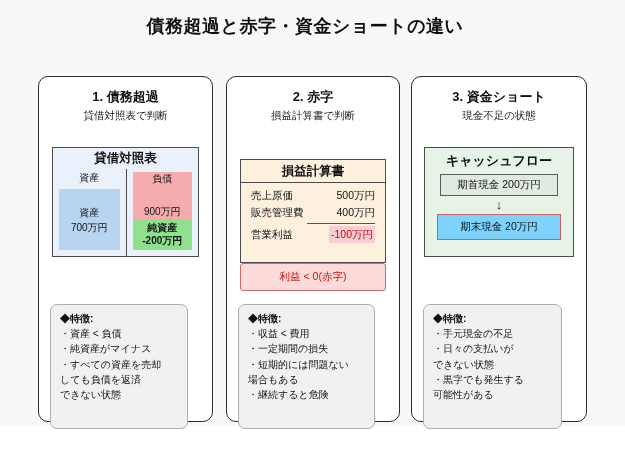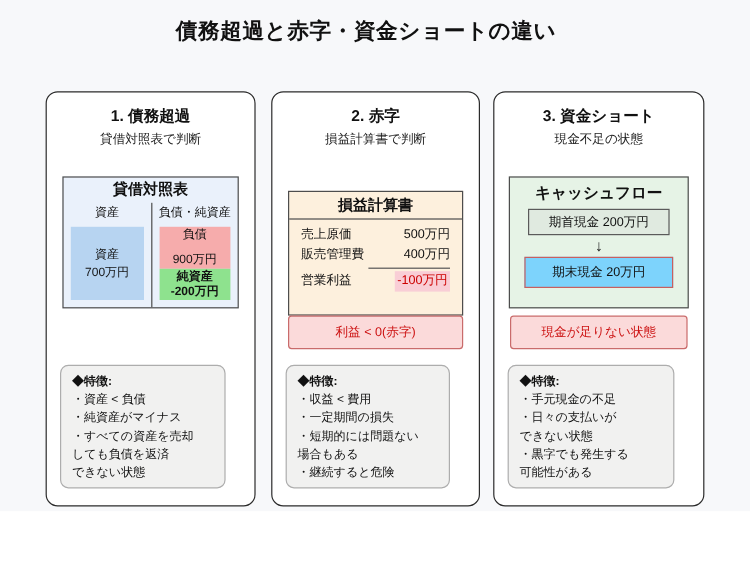--- a/index.html
+++ b/index.html
@@ -57,21 +57,21 @@
   .cf-end { width:124px; margin:0 auto; background:#7dd3fc; border:1px solid #c95f5f;
             font-size:10.5px; padding:5px 0; }
 
   
   .callout { position:absolute; top:186px; left:13px; right:13px; height:28px;
              background:#fbdada; border:1px solid #c96b6b; border-radius:3px;
              display:flex; align-items:center; justify-content:center;
              font-size:10.5px; color:#cc1111; }
 
   
-  .features { position:absolute; top:227px; left:11px; right:24px; height:103px;
+  .features { position:absolute; top:227px; left:11px; right:24px; height:125px;
               background:#f1f1f0; border:1px solid #adadad; border-radius:7px;
               padding:6px 9px; font-size:10px; line-height:15.2px; }
   .f-title { font-weight:bold; }
 </style>
 </head>
 <body>
 
 <div class="stage">
   <div class="diagram-bg"></div>
   <h1 class="main-title">債務超過と赤字・資金ショートの違い</h1>
@@ -84,21 +84,20 @@
       <div class="bs-title">貸借対照表</div>
       <div class="bs-cols">
         <div class="bs-col">
           <div class="bs-col-head">資産</div>
           <div class="bs-asset">
             <span>資産</span>
             <span>700万円</span>
           </div>
         </div>
         <div class="bs-col bs-col-right">
-          <div class="bs-col-head">負債・純資産</div>
           <div class="bs-liab">
             <span>負債</span>
             <span>900万円</span>
           </div>
           <div class="bs-equity">
             <span>純資産</span>
             <span>-200万円</span>
           </div>
         </div>
       </div>
@@ -153,21 +152,20 @@
     <h2 class="panel-title">3. 資金ショート</h2>
     <div class="panel-subtitle">現金不足の状態</div>
 
     <div class="cf">
       <div class="cf-title">キャッシュフロー</div>
       <div class="cf-start">期首現金 200万円</div>
       <div class="cf-arrow">↓</div>
       <div class="cf-end">期末現金 20万円</div>
     </div>
 
-    <div class="callout">現金が足りない状態</div>
 
     <div class="features">
       <div class="f-title">◆特徴:</div>
       <div class="f-line">・手元現金の不足</div>
       <div class="f-line">・日々の支払いが</div>
       <div class="f-line">できない状態</div>
       <div class="f-line">・黒字でも発生する</div>
       <div class="f-line">可能性がある</div>
     </div>
   </section>

